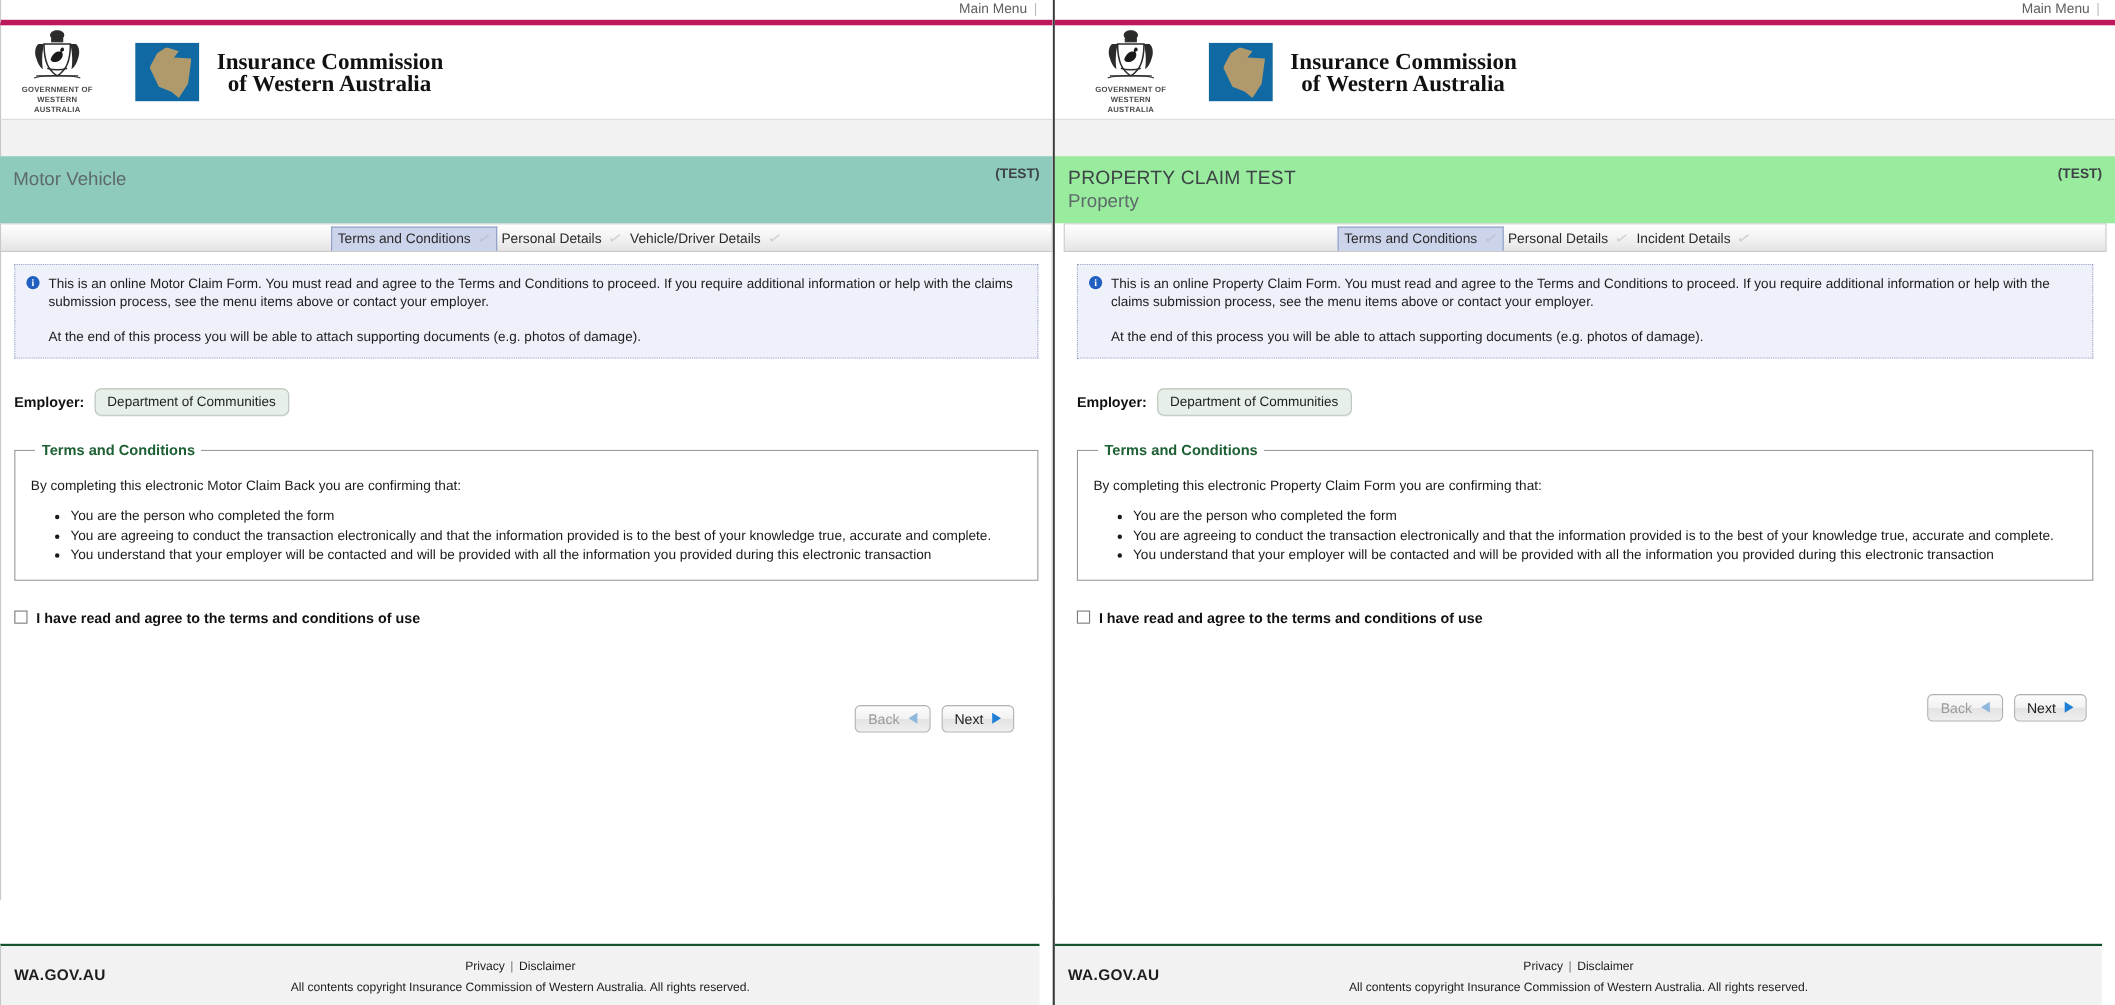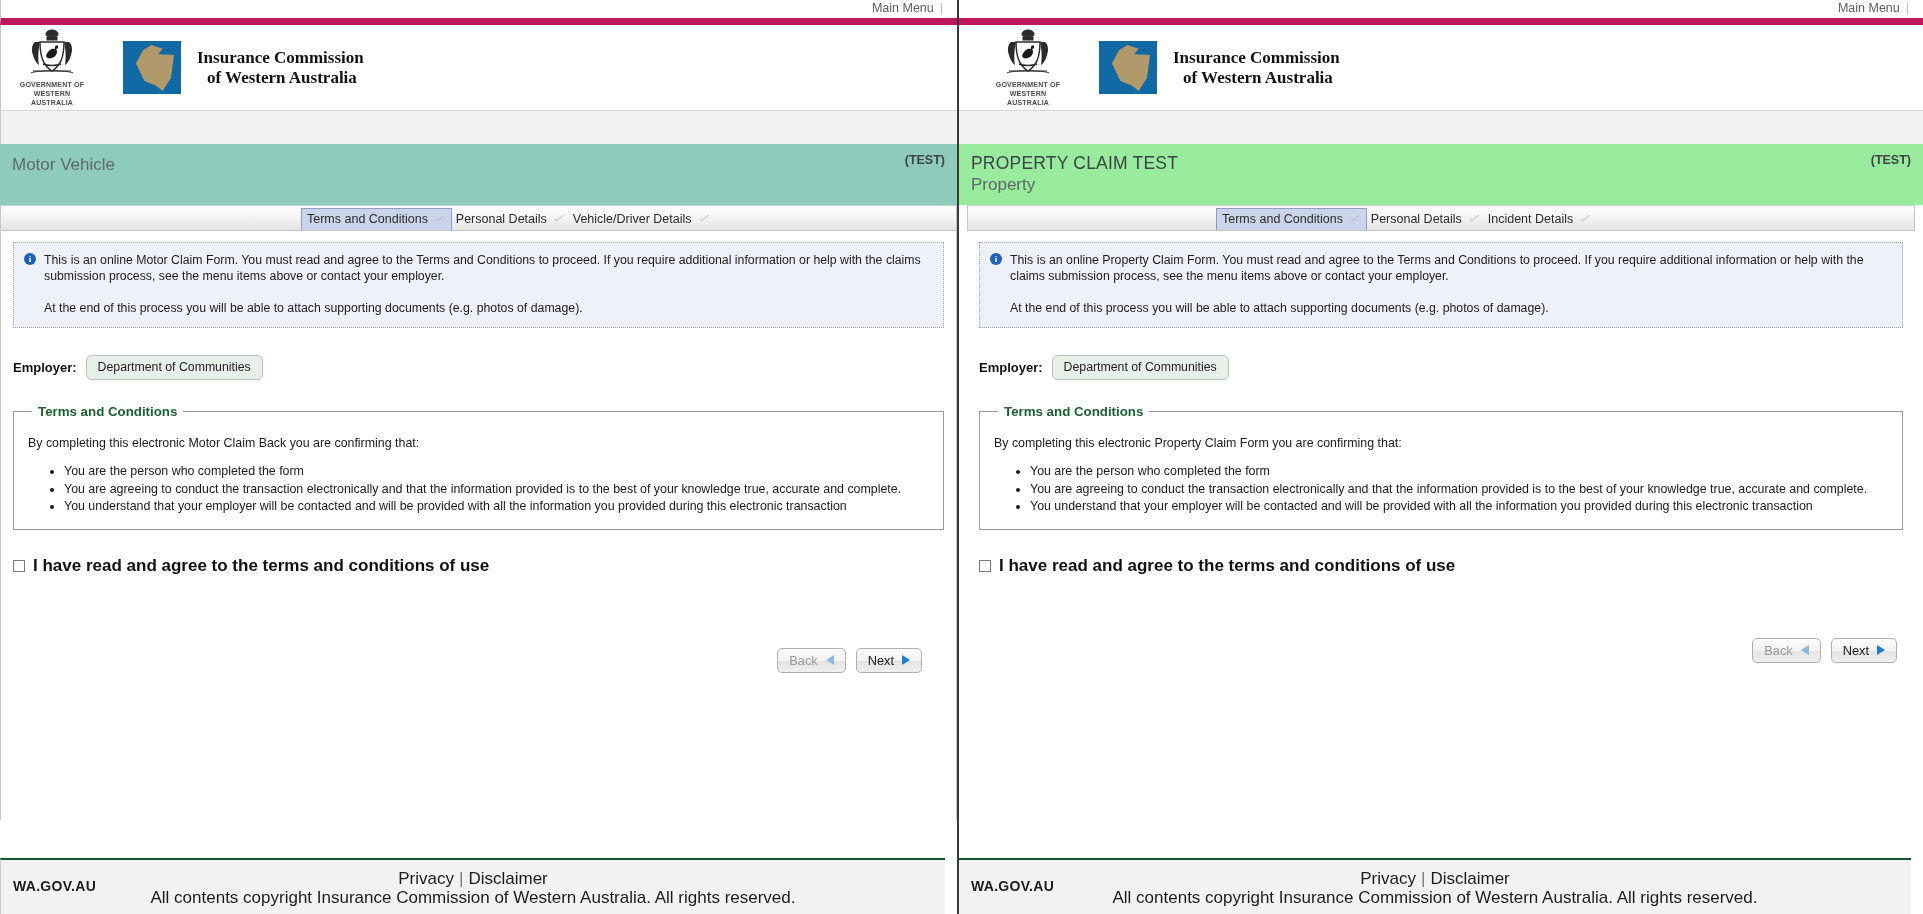--- a/index.html
+++ b/index.html
@@ -20,21 +20,21 @@
     overflow: hidden;
   }
   .panel-left  { width: 959px; border-right: 2px solid #3a3a3a; }
   .panel-right { width: 964px; }
 
   
   .topbar {
     height: 18px;
     position: relative;
     background: #ffffff;
-    border-bottom: 7px solid #be185d;
+    border-bottom: 5px solid #be185d;
   }
   .panel-left .topbar  { border-left: 1px solid #c8c8c8; }
   .mainmenu {
     position: absolute;
     right: 14px; top: 1px;
     font-size: 12.5px;
     color: #5d6063;
   }
   .mainmenu .bar { color: #b9bdc0; margin-left: 6px; }
 
@@ -73,21 +73,21 @@
     position: absolute;
     left: 13px; top: 4px;
     width: 38px; height: 46px;
     background: #b09a6b;
     clip-path: polygon(40% 0%, 70% 8%, 58% 20%, 100% 22%, 92% 72%, 70% 100%, 52% 88%, 22% 78%, 0% 40%, 18% 12%);
   }
   .ic-title {
     margin-left: 16px;
     font-family: "Liberation Serif", serif;
     font-weight: bold;
-    font-size: 17px;
+    font-size: 21px;
     line-height: 20px;
     color: #111111;
   }
   .ic-title .l2 { padding-left: 10px; }
 
   
   .greystrip { height: 33px; background: #f2f2f2; }
   .panel-left .greystrip { border-left: 1px solid #c8c8c8; }
 
   
@@ -255,21 +255,21 @@
     margin-top: 26px;
   }
   .agree-box {
     width: 12px; height: 12px;
     border: 1px solid #7b7b7b;
     background: #ffffff;
     box-sizing: border-box;
     margin-right: 8px;
   }
   .agree-label {
-    font-size: 17px;
+    font-size: 13px;
     font-weight: bold;
     color: #111111;
   }
 
   
   .navrow {
     display: flex;
     justify-content: flex-end;
     margin-top: 72px;
     padding-right: 22px;
@@ -318,21 +318,21 @@
     font-size: 14px;
     font-weight: bold;
     color: #1c1c1c;
     letter-spacing: .3px;
   }
   .footer .fcenter {
     position: absolute;
     left: 0; right: 0;
     top: 10px;
     text-align: center;
-    font-size: 17px;
+    font-size: 11px;
     color: #1c1c1c;
     line-height: 18px;
   }
   .panel-left .fcenter  { padding-right: 0; }
   .footer .flink { color: #1c1c1c; text-decoration: none; }
   .footer .fsep { color: #777; margin: 0 5px; }
   .footer .fcopy { display: block; margin-top: 1px; }
 </style>
 </head>
 <body>

